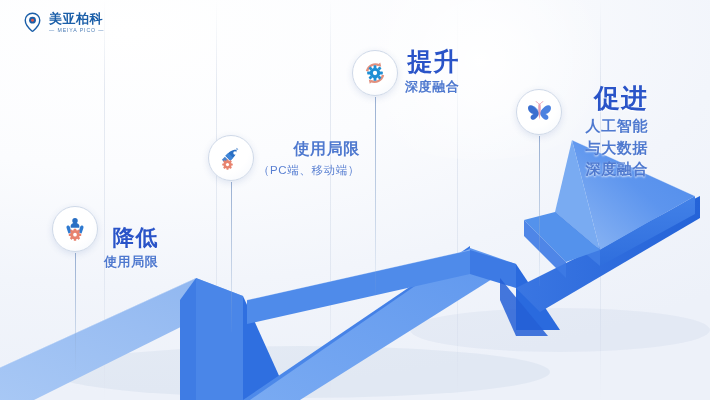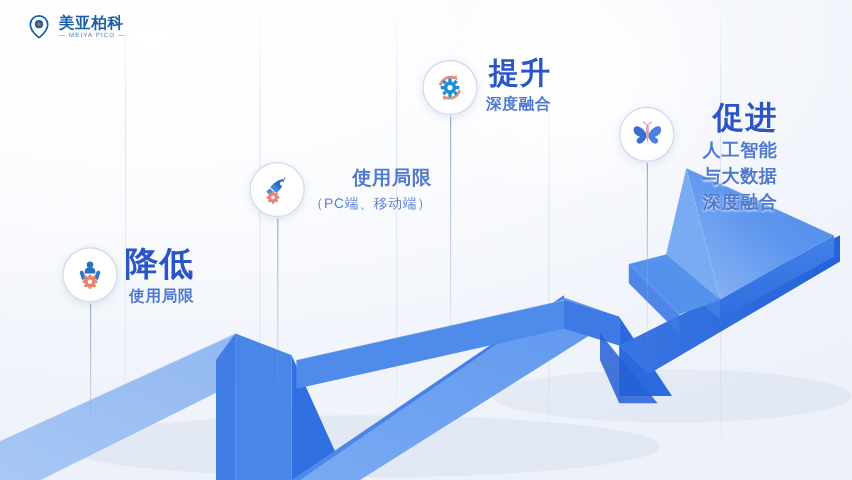--- a/index.html
+++ b/index.html
@@ -65,21 +65,21 @@
   .sub {
     font-size:16px; font-weight:bold; color:#4f79cf;
     line-height:1.35; letter-spacing:.6px; white-space:nowrap;
     margin-top:4px;
     text-shadow:0 1px 2px rgba(255,255,255,.9);
   }
   .sub.small { font-size:11.5px; font-weight:normal; color:#5a80d2; margin-top:3px; }
   .stack { line-height:1.3; }
 
   
-  #txt-1 .headline { font-size:28px; }
+  #txt-1 .headline { font-size:22px;margin-top:21px; }
   #txt-1 .sub { font-size:13px; }
   #txt-2 .headline { font-size:25px; }
   #txt-3 .headline { font-size:25px; }
   #txt-3 .sub { font-size:13px; }
   #txt-4 .headline { font-size:26px;margin-left:24px; }
   #txt-4 .sub { font-size:15px; }
 </style>
 </head>
 <body>
 

